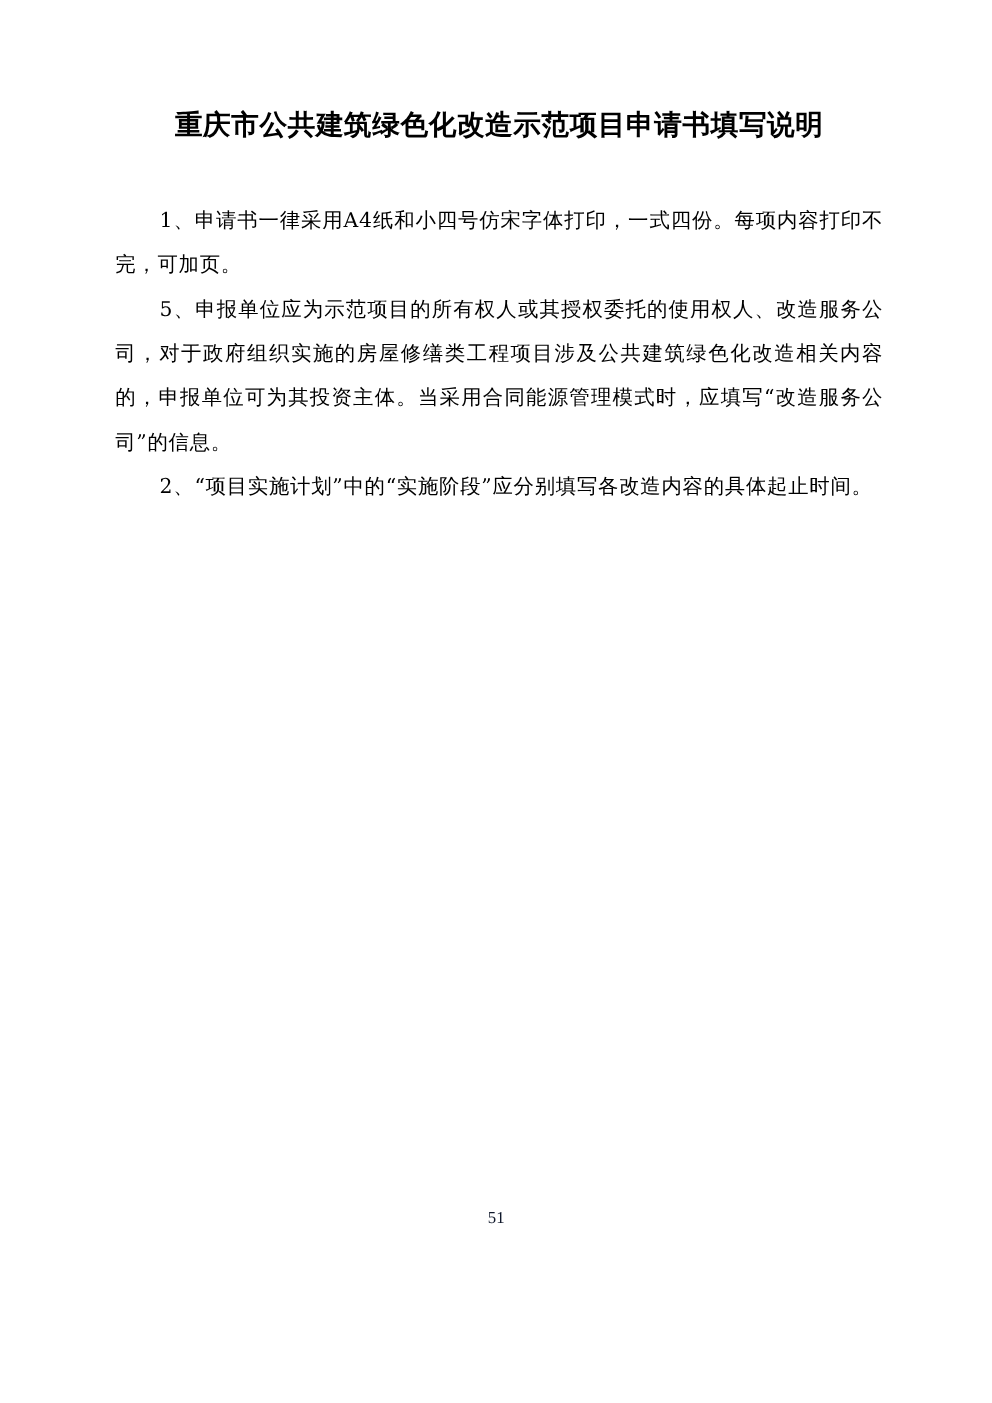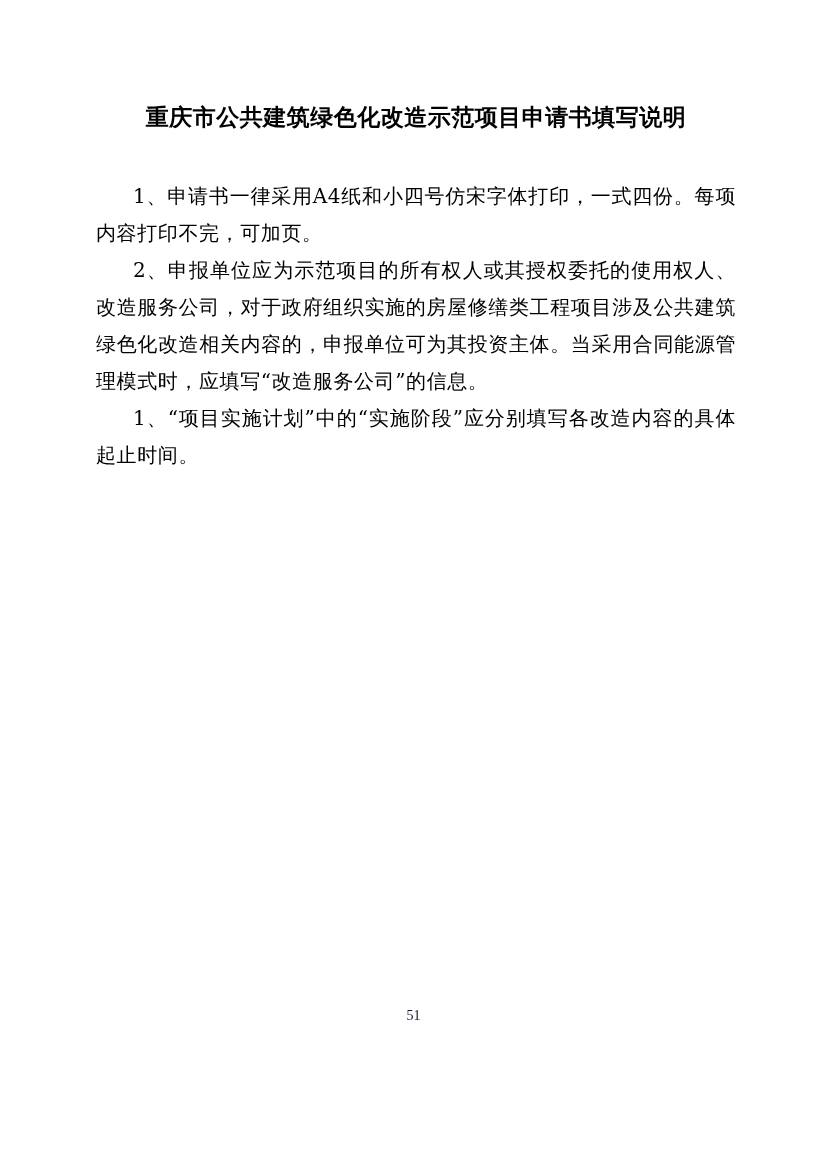--- a/index.html
+++ b/index.html
@@ -29,26 +29,26 @@
     top: 88px;
     width: 640px;
   }
   .doc-title {
     text-align: center;
     font-family: "DejaVu Sans", sans-serif;
     font-weight: bold;
     font-size: 23px;
     letter-spacing: 0.5px;
     line-height: 34px;
-    margin: 12px 0 44px 0;
+    margin: 0 0 44px 0;
     white-space: nowrap;
   }
   .para {
     font-family: "DejaVu Serif", serif;
-    font-size: 20px;
+    font-size: 17px;
     line-height: 37px;
     text-align: justify;
     text-justify: inter-ideograph;
     text-indent: 37px;
     margin: 0;
     letter-spacing: 0.6px;
   }
   .page-number {
     position: absolute;
     left: 0;
@@ -64,22 +64,22 @@
 <body>
 
 <div class="page">
 
   <div class="content">
 
     <h1 class="doc-title">重庆市公共建筑绿色化改造示范项目申请书填写说明</h1>
 
     <p class="para">1、申请书一律采用A4纸和小四号仿宋字体打印，一式四份。每项内容打印不完，可加页。</p>
 
-    <p class="para">2、申报单位应为示范项目的所有权人或其授权委托的使用权人、改造服务公司，对于政府组织实施的房屋修缮类工程项目涉及公共建筑绿色化改造相关内容的，申报单位可为其投资主体。当采用合同能源管理模式时，应填写“改造服务公司”的信息。</p>
+    <p class="para">5、申报单位应为示范项目的所有权人或其授权委托的使用权人、改造服务公司，对于政府组织实施的房屋修缮类工程项目涉及公共建筑绿色化改造相关内容的，申报单位可为其投资主体。当采用合同能源管理模式时，应填写“改造服务公司”的信息。</p>
 
-    <p class="para">1、“项目实施计划”中的“实施阶段”应分别填写各改造内容的具体起止时间。</p>
+    <p class="para">2、“项目实施计划”中的“实施阶段”应分别填写各改造内容的具体起止时间。</p>
 
 
   </div>
 
   <div class="page-number">51</div>
 
 </div>
 
 </body></html>

